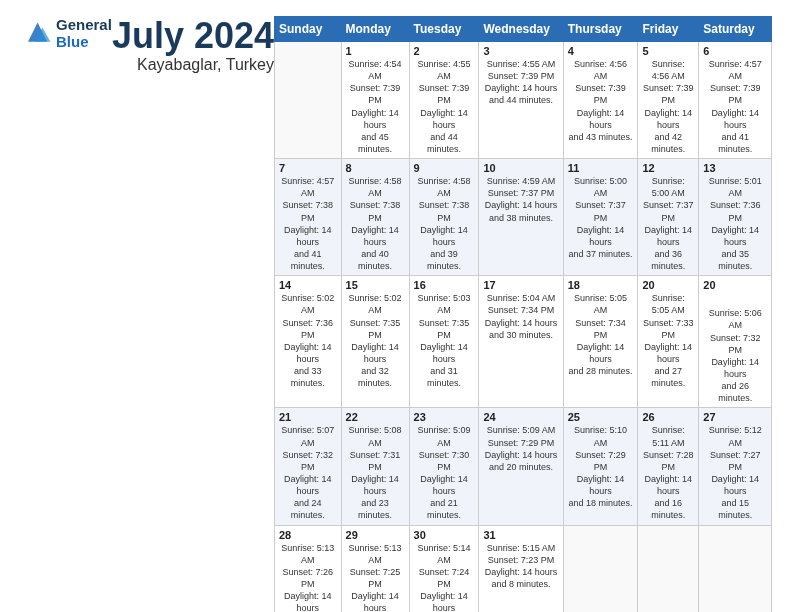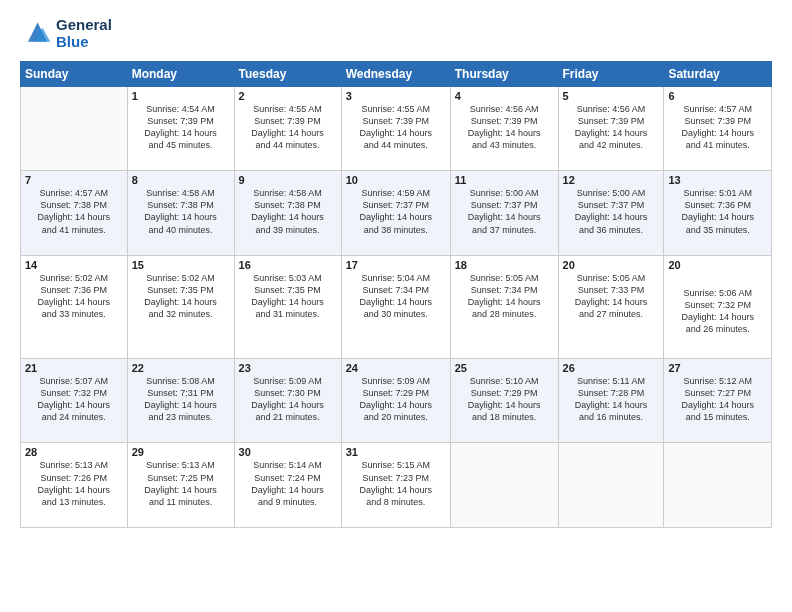--- a/index.html
+++ b/index.html
@@ -8,21 +8,21 @@
       background: #fff;
       width: 792px;
       height: 612px;
       overflow: hidden;
     }
     .page {
       width: 792px;
       height: 540px;
       padding: 16px 20px 12px 20px;
       display: flex;
-      flex-direction: column;
+      flex-direction: row;
     }
     .header {
       display: flex;
       justify-content: space-between;
       align-items: flex-start;
       margin-bottom: 10px;
     }
     .logo {
       display: flex;
       align-items: center;
@@ -99,20 +99,22 @@
       <svg class="logo-icon" viewBox="0 0 40 34" xmlns="http://www.w3.org/2000/svg">
         <polygon points="10,28 22,4 34,28" fill="#1a6bbf" opacity="0.85"></polygon>
         <polygon points="18,28 28,10 38,28" fill="#2a8fd4" opacity="0.7"></polygon>
       </svg>
       <div>
         <div style="font-size:15px;font-weight:bold;color:#1a3a5c;line-height:1.15">General</div>
         <div style="font-size:15px;font-weight:bold;color:#1a6bbf;line-height:1.15">Blue</div>
       </div>
     </div>
     <div class="title-block">
+      <div class="main-title">July 2024</div>
+      <div class="subtitle">Kayabaglar, Turkey</div>
     </div>
   </div>
 
   <table class="calendar">
     <thead>
       <tr>
       <th>Sunday</th>
           <th>Monday</th>
           <th>Tuesday</th>
           <th>Wednesday</th>

